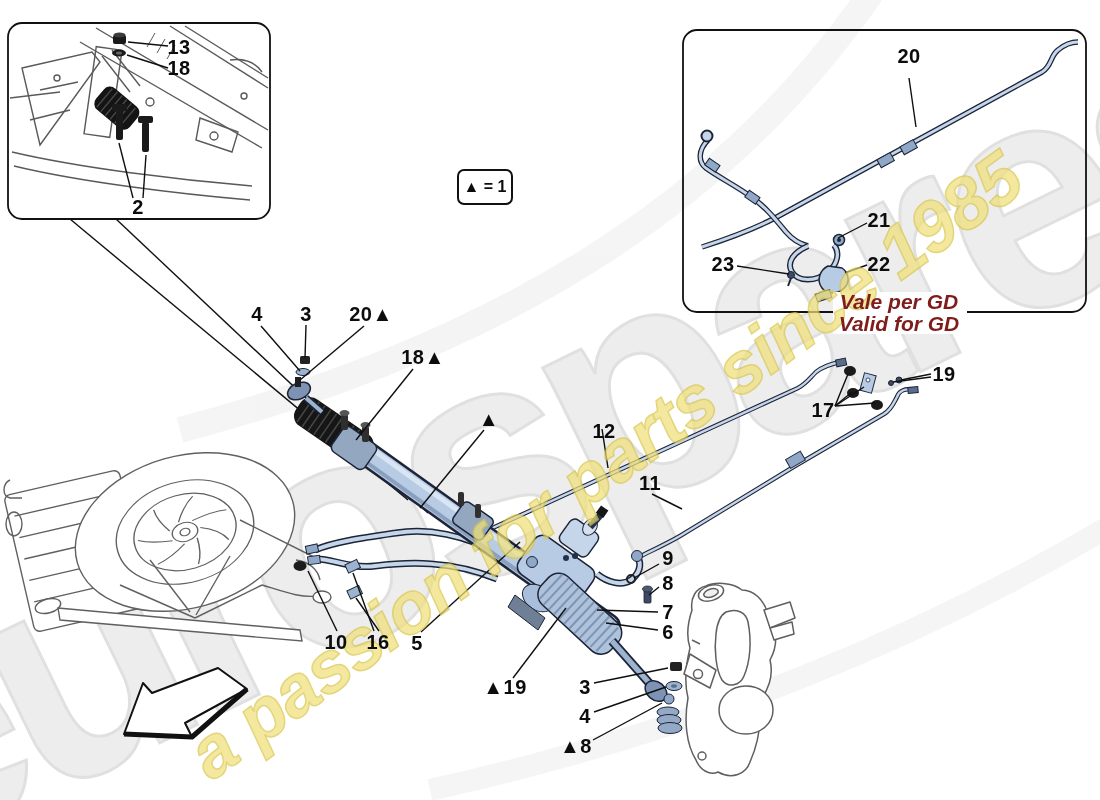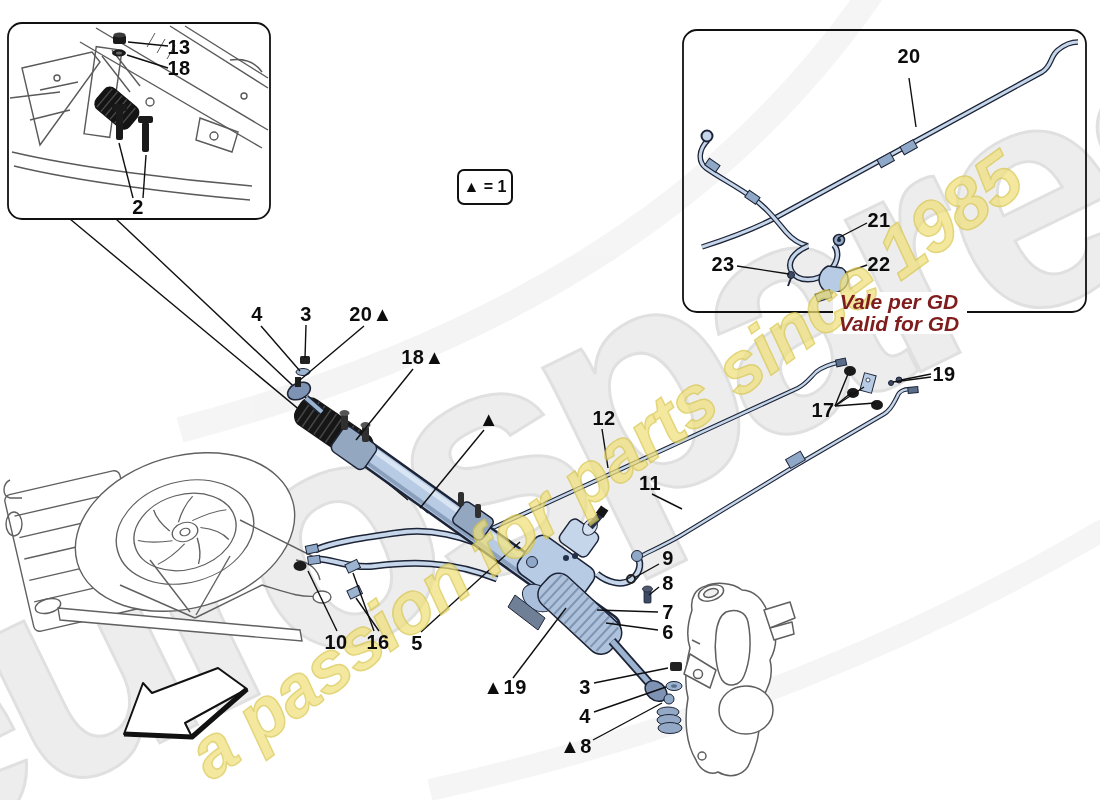--- a/index.html
+++ b/index.html
@@ -398,21 +398,21 @@
 <div class="callout" style="left:879px;top:220px">21</div>
 <div class="callout" style="left:879px;top:264px">22</div>
 <div class="callout" style="left:723px;top:264px">23</div>
 
 <div class="callout" style="left:257px;top:314px">4</div>
 <div class="callout" style="left:306px;top:314px">3</div>
 <div class="callout" style="left:371px;top:314px">20▲</div>
 <div class="callout" style="left:423px;top:357px">18▲</div>
 <div class="callout" style="left:489px;top:419px">▲</div>
 
-<div class="callout" style="left:604px;top:418px">12</div>
+<div class="callout" style="left:604px;top:431px">12</div>
 <div class="callout" style="left:650px;top:483px">11</div>
 <div class="callout" style="left:823px;top:410px">17</div>
 <div class="callout" style="left:944px;top:374px">19</div>
 
 <div class="callout" style="left:668px;top:558px">9</div>
 <div class="callout" style="left:668px;top:583px">8</div>
 <div class="callout" style="left:668px;top:612px">7</div>
 <div class="callout" style="left:668px;top:632px">6</div>
 
 <div class="callout" style="left:336px;top:642px">10</div>

